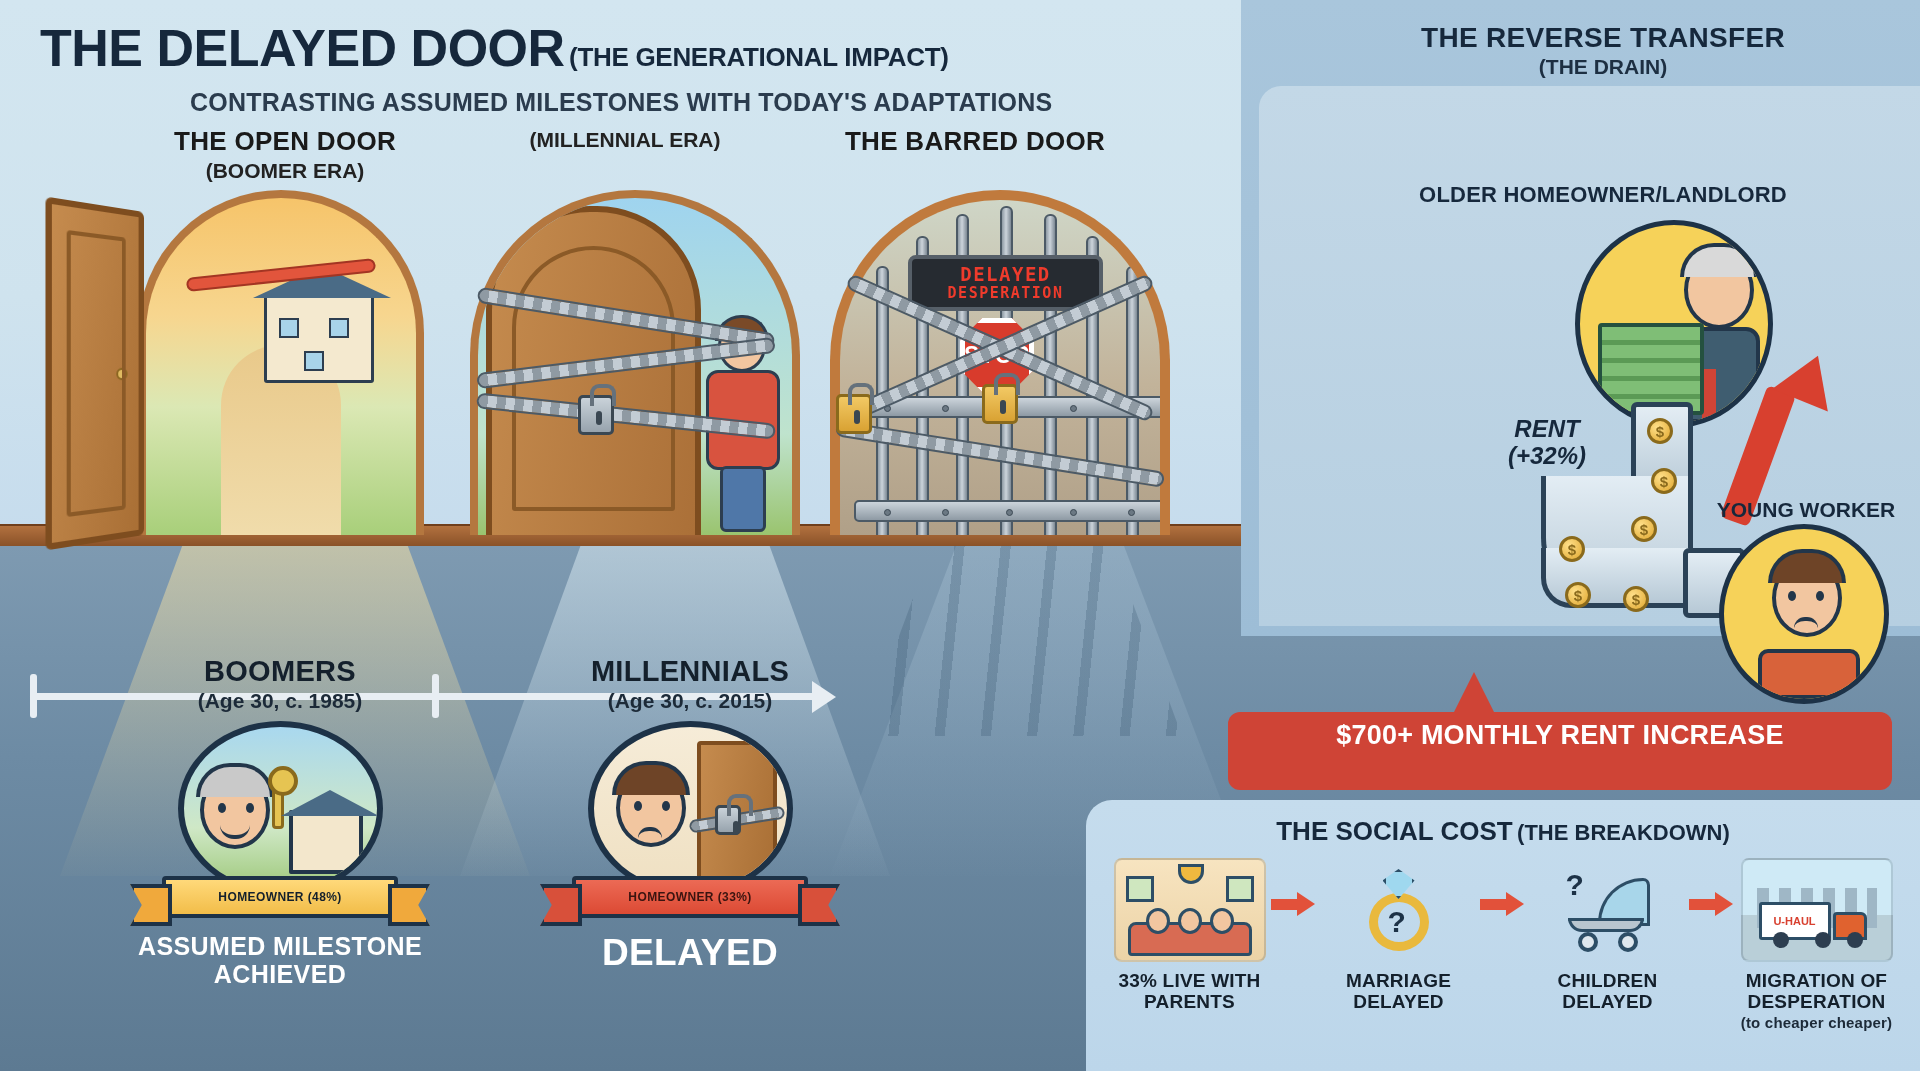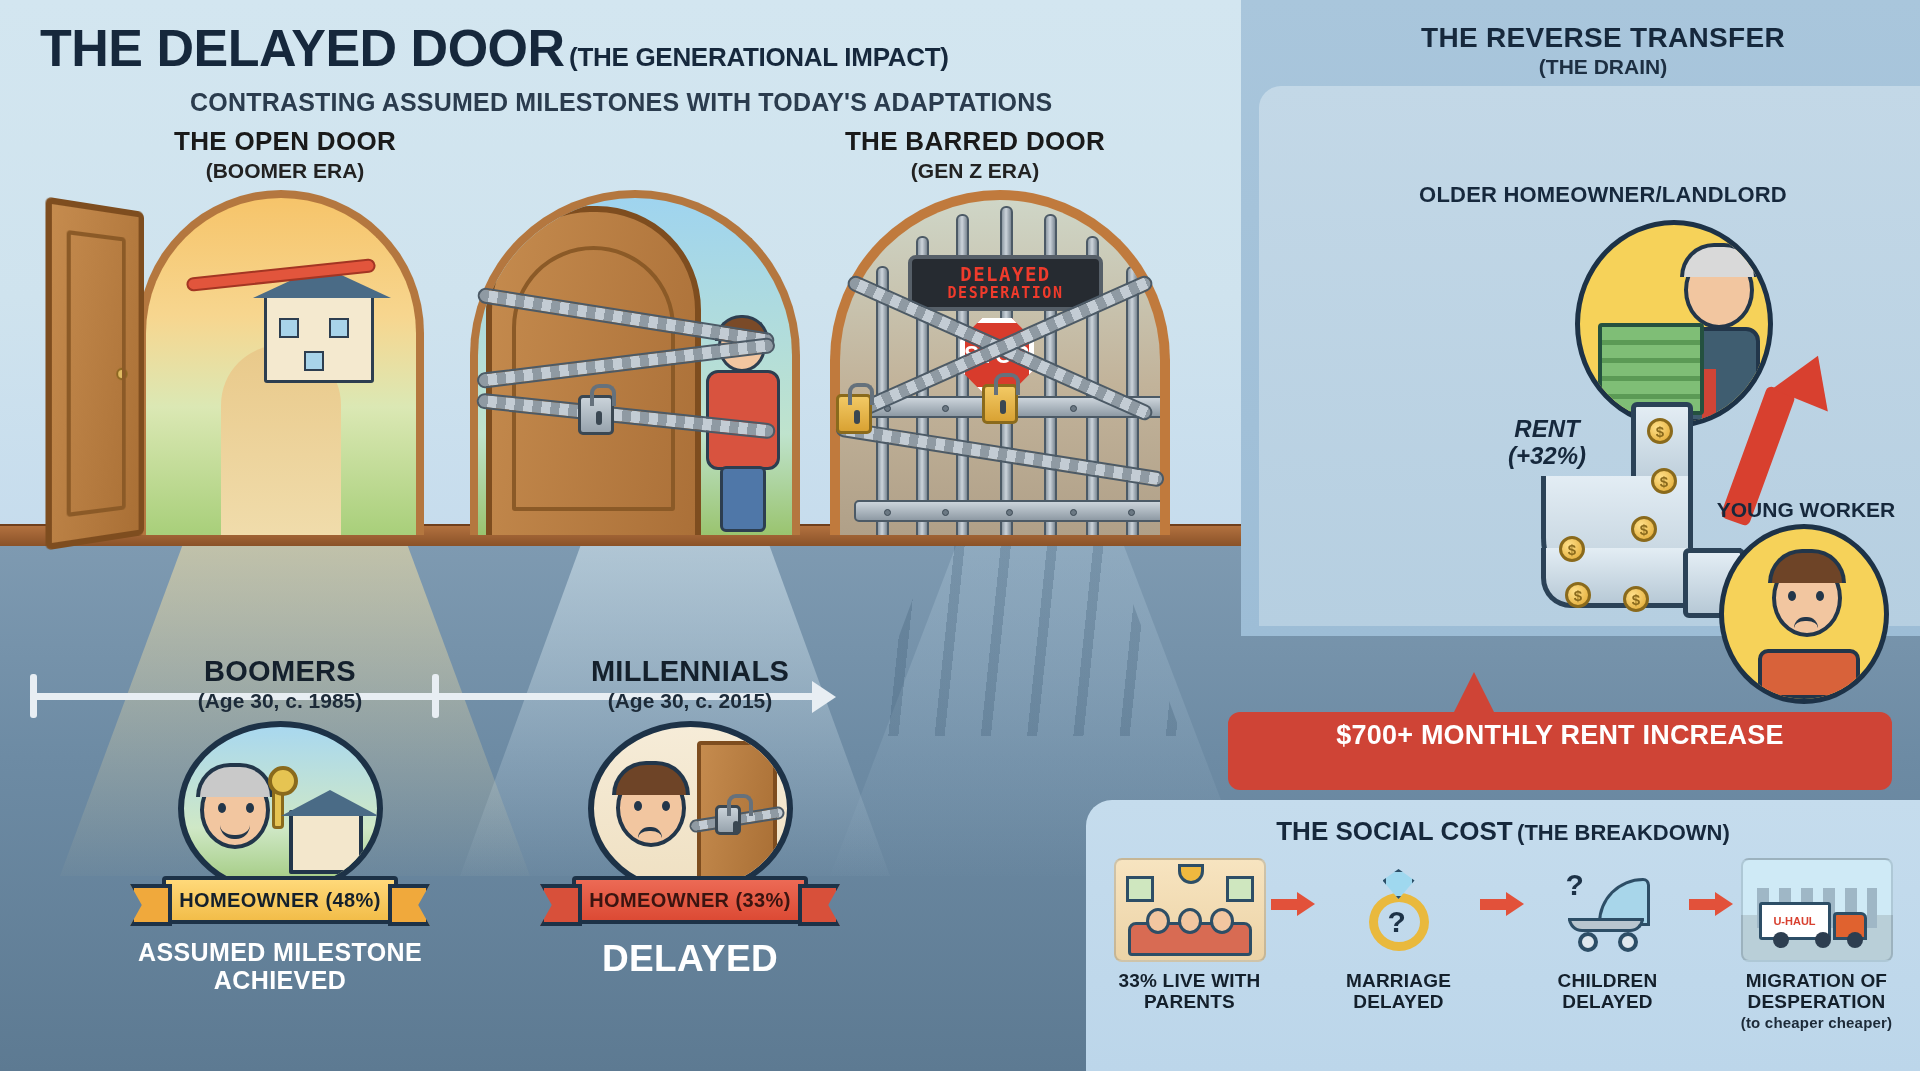--- a/index.html
+++ b/index.html
@@ -235,24 +235,24 @@
   .key-shape { position:absolute; left:88px; top:50px; width:12px; height:52px; background:#e6c452; border:3px solid #8a6a1c; border-radius:4px; }
   .key-shape:before { content:""; position:absolute; left:-7px; top:-14px; width:22px; height:22px;
     border:4px solid #8a6a1c; background:#e6c452; border-radius:50%; }
   .mini-door { position:absolute; right:10px; top:14px; width:80px; height:148px;
     background:linear-gradient(100deg,#c58b4e,#a96f35); border:4px solid #7e4d1f; border-radius:4px; }
   .mini-chain { position:absolute; right:2px; top:86px; width:96px; height:13px;
     background:repeating-linear-gradient(90deg,#8f9aa3 0 8px,#c3ccd4 8px 16px);
     border:2px solid #4c5a66; border-radius:7px; transform:rotate(-9deg); }
 
   .ribbon {
-    position:relative; margin:-20px auto 8px; width:236px; height:48px;
+    position:relative; margin:-20px auto 8px; width:236px; height:42px;
     display:flex; align-items:center; justify-content:center;
     border:4px solid #1d3247; border-radius:4px;
-    font-size:20px; font-weight:bold; color:#14202c; letter-spacing:.4px;
+    font-size:12px; font-weight:bold; color:#14202c; letter-spacing:.4px;
     z-index:4;
   }
   .ribbon.gold { background:linear-gradient(180deg,#ffd97a,#f2bd49); }
   .ribbon.red  { background:linear-gradient(180deg,#ec6a55,#dc4a34); color:#3a1410; }
   .ribbon:before, .ribbon:after {
     content:""; position:absolute; top:4px; width:34px; height:34px;
     border:4px solid #1d3247;
   }
   .ribbon.gold:before, .ribbon.gold:after { background:#f0a93c; }
   .ribbon.red:before,  .ribbon.red:after  { background:#d8503a; }
@@ -413,24 +413,24 @@
       <span class="title-sub">(THE GENERATIONAL IMPACT)</span>
     </div>
     <div class="subtitle">CONTRASTING ASSUMED MILESTONES WITH TODAY'S ADAPTATIONS</div>
   </div>
 
   <div class="col-head" id="ch1">
     <div class="ch-title">THE OPEN DOOR</div>
     <div class="ch-era">(BOOMER ERA)</div>
   </div>
   <div class="col-head" id="ch2">
+    <div class="ch-era">(MILLENNIAL ERA)</div>
   </div>
   <div class="col-head" id="ch3">
     <div class="ch-title">THE BARRED DOOR</div>
-    <div class="ch-era">(GEN Z ERA)</div>
   </div>
 
   <div class="door-scene" id="door1">
     <div class="arch-open">
       <div class="path-open"></div>
       <div class="house-open">
         <span class="house-win" style="left:12px;top:22px;"></span>
         <span class="house-win" style="left:62px;top:22px;"></span>
         <span class="house-win" style="left:37px;top:55px;"></span>
       </div>

